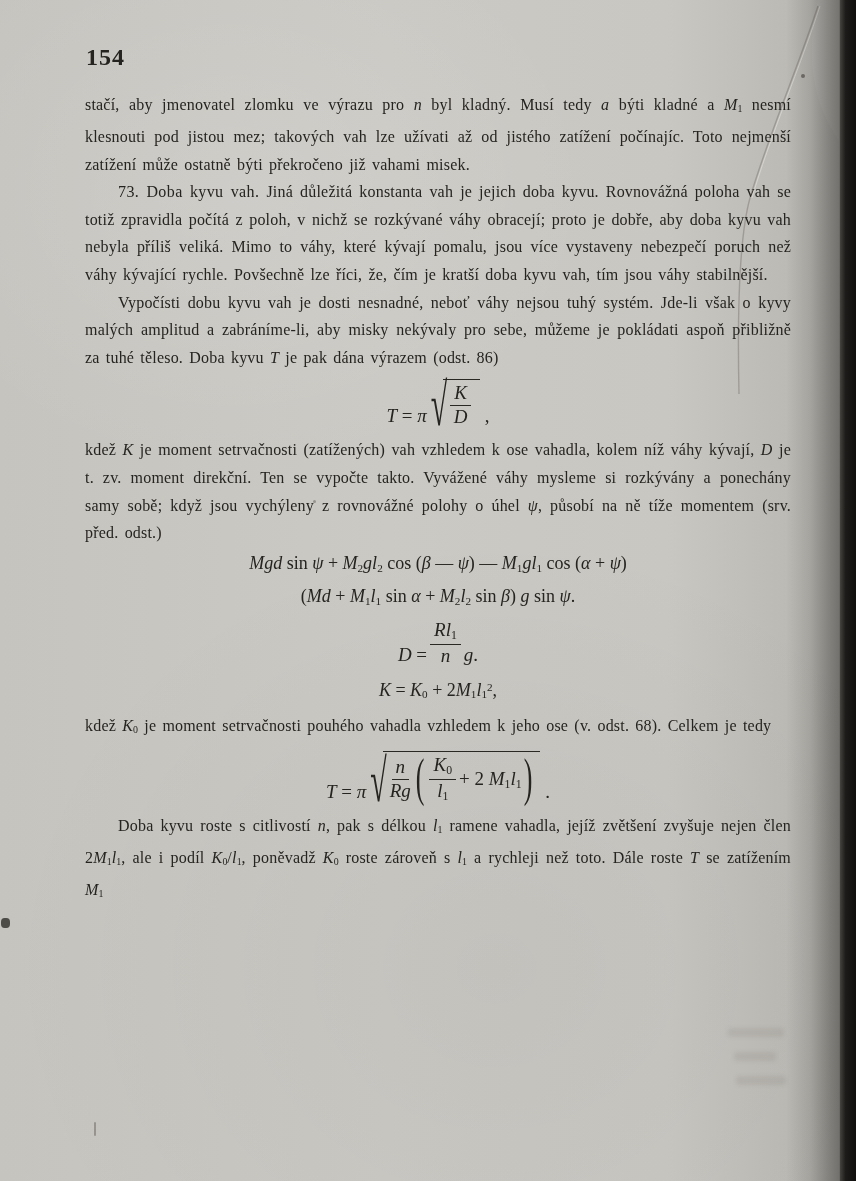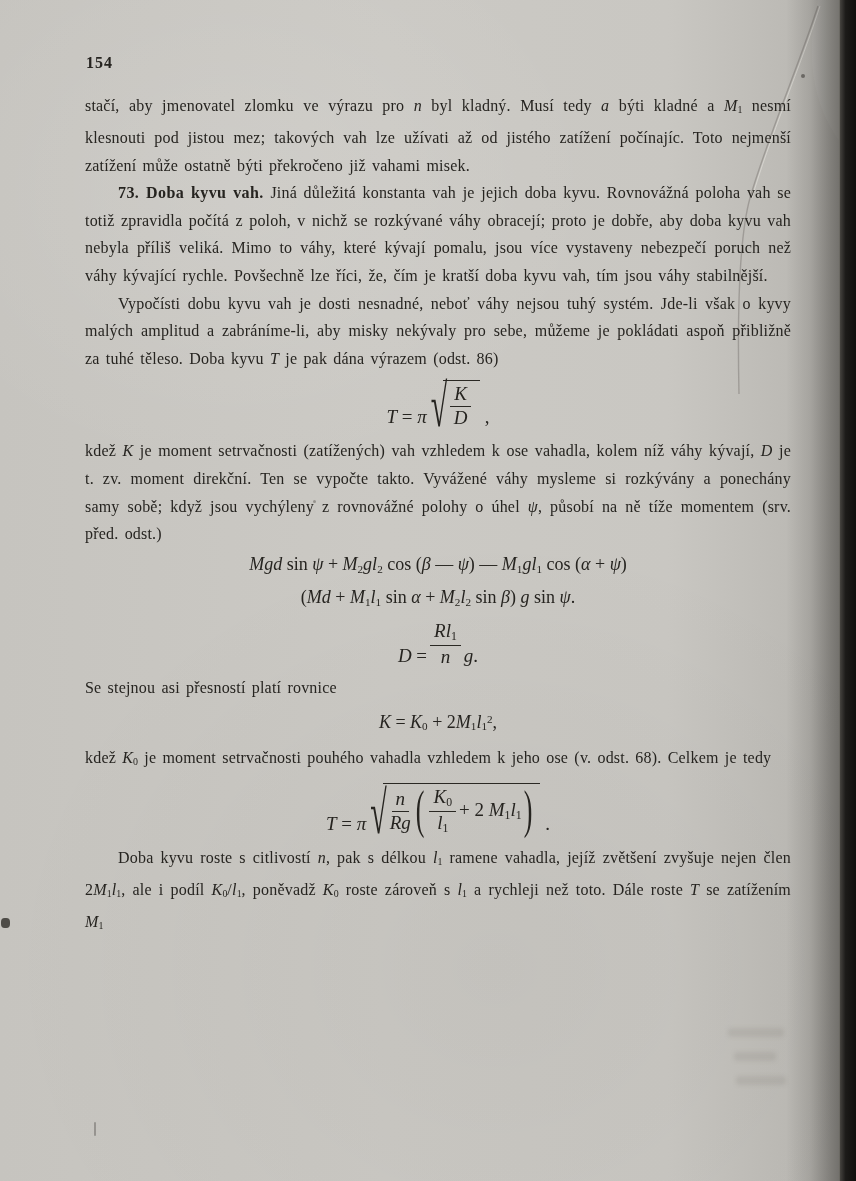--- a/index.html
+++ b/index.html
@@ -16,27 +16,27 @@
   .binding{position:absolute;top:0;right:0;width:16px;height:1181px;
     background:linear-gradient(90deg,#45433f 0%,#1c1b19 35%,#100f0d 100%);
     border-left:1px solid #6b6963;}
   .edge-shade{position:absolute;top:0;right:16px;width:54px;height:1181px;
     background:linear-gradient(90deg,rgba(20,18,15,0) 0%,rgba(20,18,15,0.10) 45%,rgba(20,18,15,0.40) 100%);}
   .crease{position:absolute;left:0;top:0;}
   .speck{position:absolute;border-radius:50%;}
   .smudge{position:absolute;background:rgba(96,93,86,0.12);filter:blur(2px);border-radius:3px;}
 
   .content{position:absolute;left:85px;top:44px;width:706px;}
-  .pageno{font-weight:bold;font-size:16px;letter-spacing:1px;margin:10px 0 20px 1px;}
+  .pageno{font-weight:bold;font-size:24px;letter-spacing:1px;margin:0 0 20px 1px;}
   p.body-par{margin:0;font-size:16px;line-height:27.6px;text-align:justify;
     word-spacing:2px;letter-spacing:0.2px;}
   .indent{text-indent:33px;}
 
   .it{font-style:italic;}
-  .bf{font-weight:bold;letter-spacing:0.4px;}
+  .bf{font-weight:normal;letter-spacing:0.4px;}
   .sb{font-size:0.62em;vertical-align:-0.24em;letter-spacing:0;}
   .sp2{font-size:0.62em;vertical-align:0.42em;letter-spacing:0;}
 
   .formula-line{font-size:18px;text-align:center;line-height:28px;margin:2px 0 1px;}
   .formula{display:flex;justify-content:center;align-items:flex-end;font-size:19px;}
   .f1{margin:8px 0 9px;}
   .f3{margin:1px 0 4px;}
   .f4{margin:5px 0 7px;}
   .f5{margin:3px 0 4px;}
   .f6{margin:7px 0 9px;}
@@ -104,21 +104,20 @@
 
   <div class="formula f4">
     <span><span class="it">D</span><span> = </span></span>
     <span class="frac">
       <span class="fr-num"><span class="it">Rl</span><span class="sb">1</span></span>
       <span class="fr-den"><span class="it">n</span></span>
     </span>
     <span><span class="it">g</span><span>.</span></span>
   </div>
 
-  <p class="body-par"><span>Se stejnou asi přesností platí rovnice</span></p>
 
   <div class="formula-line f5"><span class="it">K</span><span> = </span><span class="it">K</span><span class="sb">0</span><span> + 2</span><span class="it">M</span><span class="sb">1</span><span class="it">l</span><span class="sb">1</span><span class="sp2">2</span><span>,</span></div>
 
   <p class="body-par"><span>kdež </span><span class="it">K</span><span class="sb">0</span><span> je moment setrvačnosti pouhého vahadla vzhledem k jeho ose (v. odst. 68). Celkem je tedy</span></p>
 
   <div class="formula f6">
     <span><span class="it">T</span><span> = </span><span class="it">π</span></span>
     <span class="sqrt">
       <span class="rad">√</span>
       <span class="rad-body">

